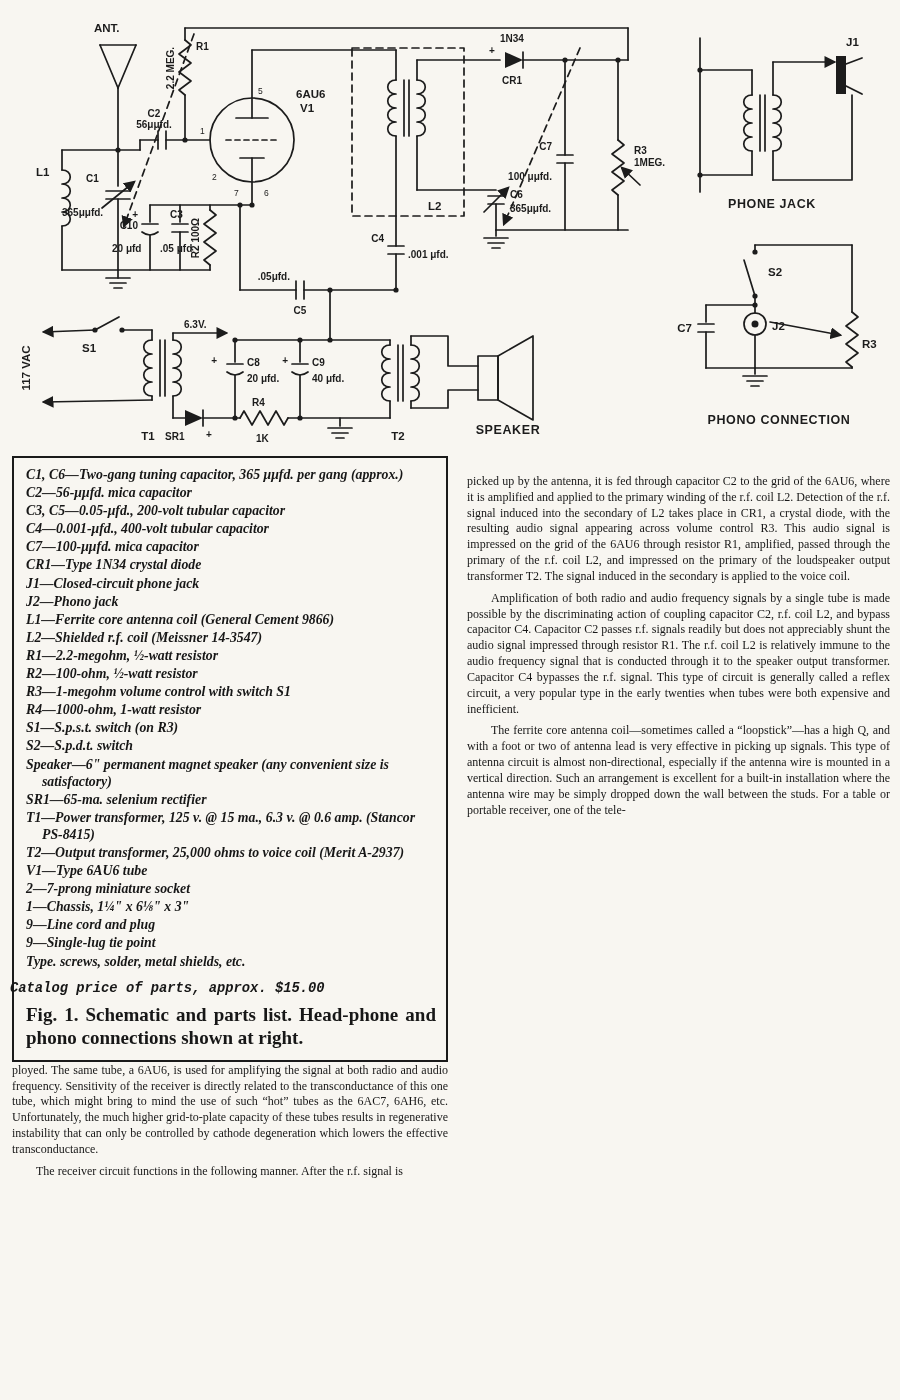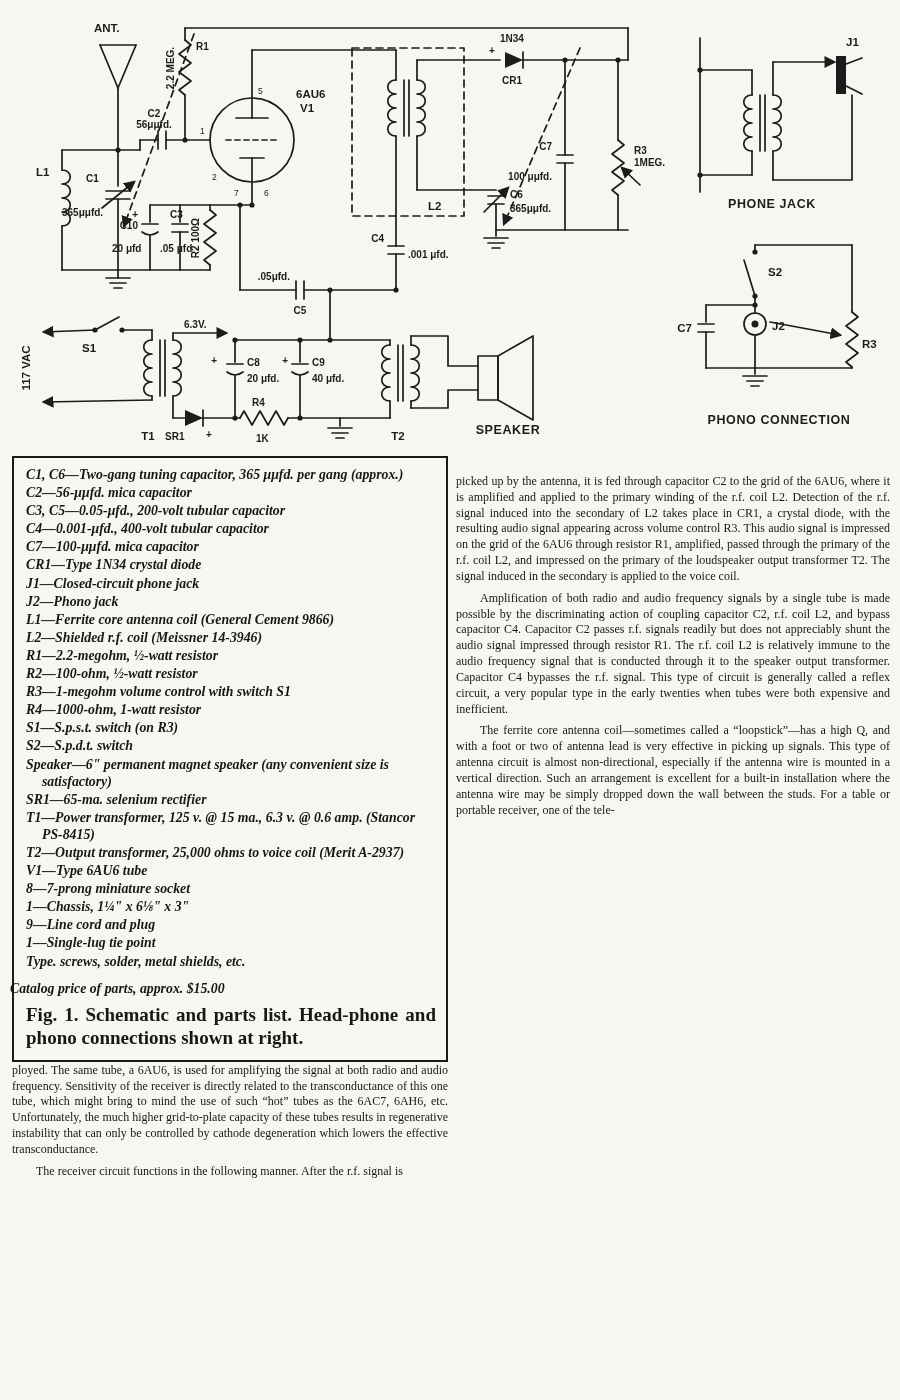--- a/index.html
+++ b/index.html
@@ -11,29 +11,29 @@
   .wires{stroke:#1c1c1c;stroke-width:1.7;fill:none;stroke-linecap:round;stroke-linejoin:round;}
   .fillblk{fill:#1c1c1c;stroke:none;}
   .dash{stroke-dasharray:7 5;}
   .gdash{stroke-dasharray:5 4;}
   svg text{font-family:"Liberation Sans",sans-serif;fill:#1c1c1c;font-weight:bold;}
   .lbl{font-size:11.5px;}
   .sm{font-size:10px;}
   .pin{font-size:8.5px;font-weight:normal;}
   .cap{font-size:12.5px;letter-spacing:.6px;}
   
-  .columns{display:flex;gap:8px;padding:0 10px 0 12px;height:944px;overflow:hidden;box-sizing:border-box;}
+  .columns{display:flex;gap:19px;padding:0 10px 0 12px;height:944px;overflow:hidden;box-sizing:border-box;}
   .col{box-sizing:border-box;}
   .col.left{flex:0 0 436px;}
   .col.right{flex:1 1 auto;padding-top:18px;}
   .parts-box{border:2.5px solid #1a1a1a;padding:8px 10px 10px 12px;
     font-family:"Liberation Serif",serif;font-style:italic;font-weight:600;
     font-size:13.8px;line-height:1.24;}
   .part-item{padding-left:16px;text-indent:-16px;margin:0 0 1px 0;}
-  .price{margin:10px 0 4px;padding-left:0;}
+  .price{margin:10px 0 4px;padding-left:0;font-family:Liberation Mono, monospace;}
   .fig-caption{font-style:normal;font-weight:bold;font-size:19px;margin:6px 0 0;text-align:justify;}
   .para{font-family:"Liberation Serif",serif;font-size:12px;line-height:1.32;text-align:justify;margin:0 0 6px;}
   .indent{text-indent:24px;}
   .col.left .para:first-of-type{margin-top:1px;}
   .components-heading{font-family:"Liberation Sans",sans-serif;font-size:17px;font-weight:bold;
     text-align:center;margin:14px 0 10px;}
 </style>
 </head>
 <body>
 
@@ -336,36 +336,36 @@
         <div>
             <p class="part-item">C1, C6—Two-gang tuning capacitor, 365 μμfd. per gang (approx.)</p>
             <p class="part-item">C2—56-μμfd. mica capacitor</p>
             <p class="part-item">C3, C5—0.05-μfd., 200-volt tubular capacitor</p>
             <p class="part-item">C4—0.001-μfd., 400-volt tubular capacitor</p>
             <p class="part-item">C7—100-μμfd. mica capacitor</p>
             <p class="part-item">CR1—Type 1N34 crystal diode</p>
             <p class="part-item">J1—Closed-circuit phone jack</p>
             <p class="part-item">J2—Phono jack</p>
             <p class="part-item">L1—Ferrite core antenna coil (General Cement 9866)</p>
-            <p class="part-item">L2—Shielded r.f. coil (Meissner 14-3946)</p>
+            <p class="part-item">L2—Shielded r.f. coil (Meissner 14-3547)</p>
             <p class="part-item">R1—2.2-megohm, ½-watt resistor</p>
             <p class="part-item">R2—100-ohm, ½-watt resistor</p>
             <p class="part-item">R3—1-megohm volume control with switch S1</p>
             <p class="part-item">R4—1000-ohm, 1-watt resistor</p>
             <p class="part-item">S1—S.p.s.t. switch (on R3)</p>
             <p class="part-item">S2—S.p.d.t. switch</p>
             <p class="part-item">Speaker—6" permanent magnet speaker (any convenient size is satisfactory)</p>
             <p class="part-item">SR1—65-ma. selenium rectifier</p>
             <p class="part-item">T1—Power transformer, 125 v. @ 15 ma., 6.3 v. @ 0.6 amp. (Stancor PS-8415)</p>
             <p class="part-item">T2—Output transformer, 25,000 ohms to voice coil (Merit A-2937)</p>
             <p class="part-item">V1—Type 6AU6 tube</p>
-            <p class="part-item">8—7-prong miniature socket</p>
+            <p class="part-item">2—7-prong miniature socket</p>
             <p class="part-item">1—Chassis, 1¼" x 6⅛" x 3"</p>
             <p class="part-item">9—Line cord and plug</p>
-            <p class="part-item">1—Single-lug tie point</p>
+            <p class="part-item">9—Single-lug tie point</p>
             <p class="part-item">Type. screws, solder, metal shields, etc.</p>
           </div>
         <p class="part-item price">Catalog price of parts, approx. $15.00</p>
         <p class="fig-caption">Fig. 1. Schematic and parts list. Head-phone and phono connections shown at right.</p>
       </div>
       <p class="para">ployed. The same tube, a 6AU6, is used for amplifying the signal at both radio and audio frequency. Sensitivity of the receiver is directly related to the transconductance of this one tube, which might bring to mind the use of such “hot” tubes as the 6AC7, 6AH6, etc. Unfortunately, the much higher grid-to-plate capacity of these tubes results in regenerative instability that can only be controlled by cathode degeneration which lowers the effective transconductance.</p>
       <p class="para indent">The receiver circuit functions in the following manner. After the r.f. signal is</p>
     </div>
     <div class="col right">
       <p class="para">picked up by the antenna, it is fed through capacitor C2 to the grid of the 6AU6, where it is amplified and applied to the primary winding of the r.f. coil L2. Detection of the r.f. signal induced into the secondary of L2 takes place in CR1, a crystal diode, with the resulting audio signal appearing across volume control R3. This audio signal is impressed on the grid of the 6AU6 through resistor R1, amplified, passed through the primary of the r.f. coil L2, and impressed on the primary of the loudspeaker output transformer T2. The signal induced in the secondary is applied to the voice coil.</p>

